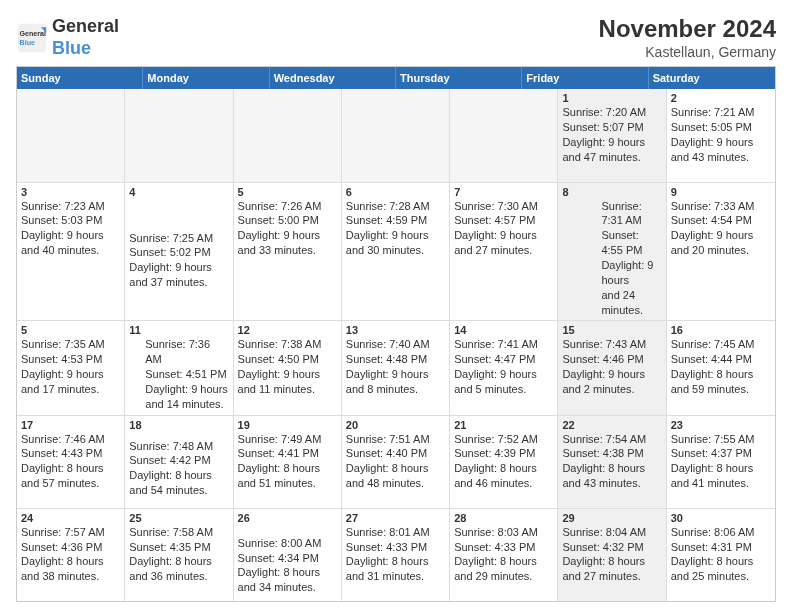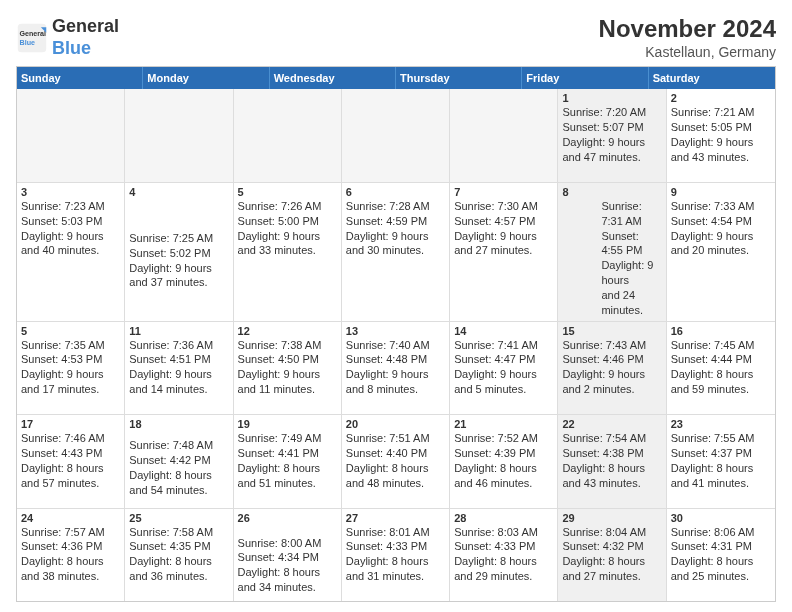--- a/index.html
+++ b/index.html
@@ -219,21 +219,21 @@
         <div class="cal-row">
           <div class="cal-cell">
             <span class="day-number">5</span>
             <div class="day-info" style="white-space: pre-line;">Sunrise: 7:35 AM
 Sunset: 4:53 PM
 Daylight: 9 hours
 and 17 minutes.</div>
           </div>
           <div class="cal-cell">
             <span class="day-number">11</span>
-            <div class="day-info" style="white-space: pre-line;">Sunrise: 7:36 AM
+            <div class="day-info" style="white-space: pre-line; margin-left: 16px;">Sunrise: 7:36 AM
 Sunset: 4:51 PM
 Daylight: 9 hours
 and 14 minutes.</div>
           </div>
           <div class="cal-cell">
             <span class="day-number">12</span>
             <div class="day-info" style="white-space: pre-line;">Sunrise: 7:38 AM
 Sunset: 4:50 PM
 Daylight: 9 hours
 and 11 minutes.</div>

